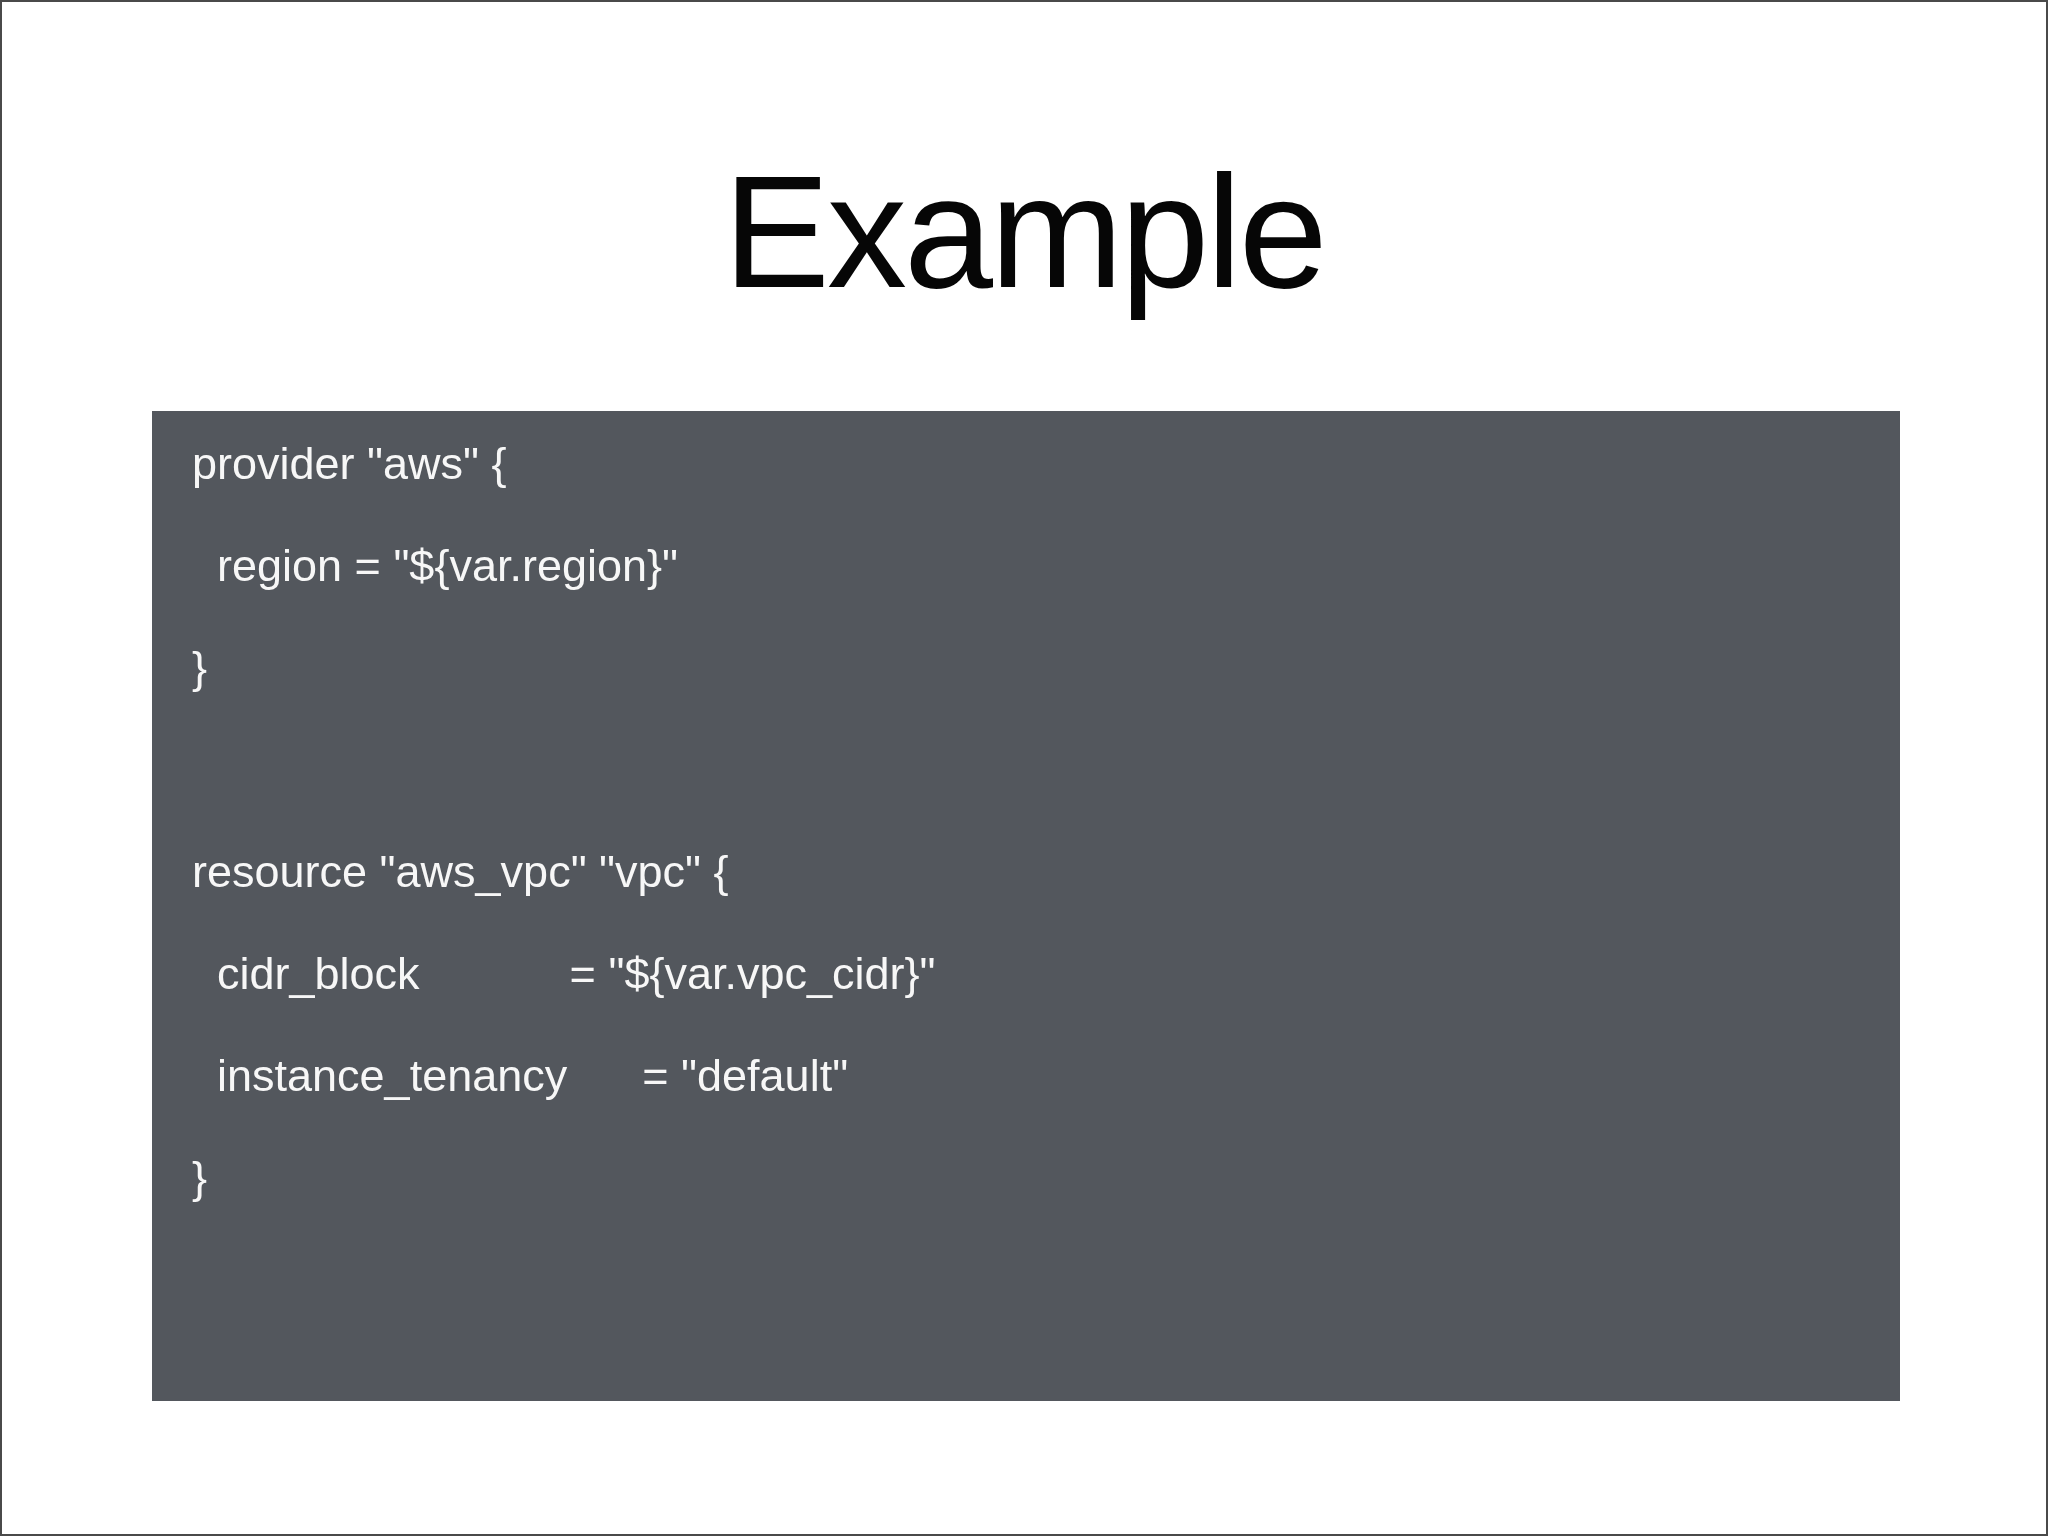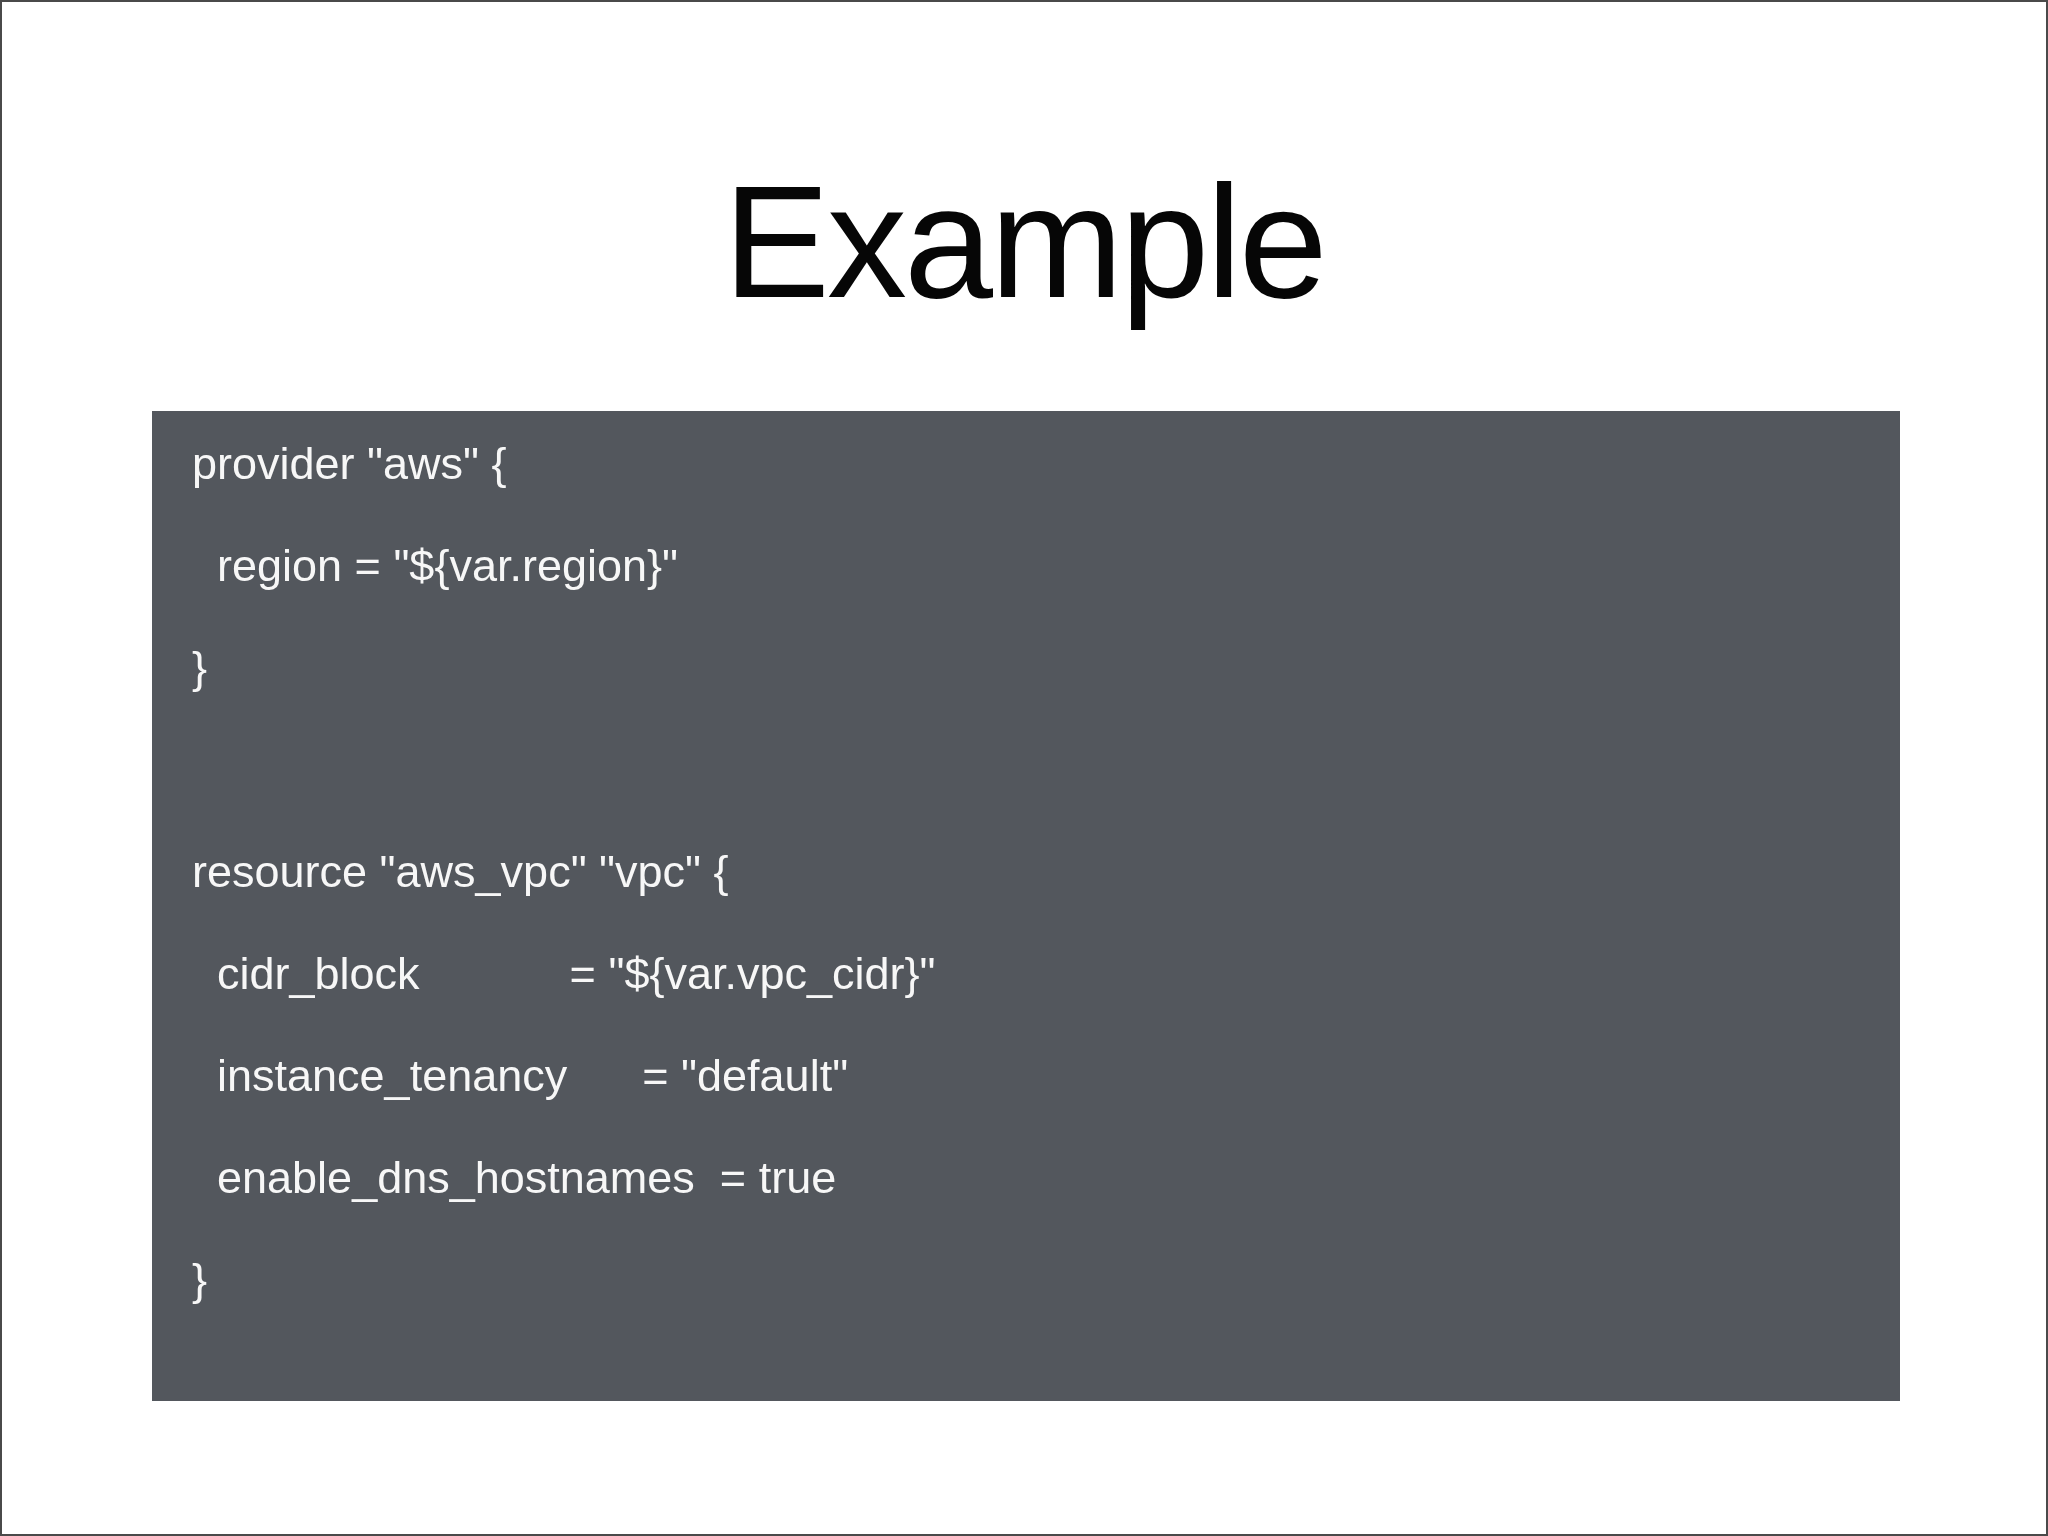--- a/index.html
+++ b/index.html
@@ -12,21 +12,21 @@
     position: relative;
     width: 2048px;
     height: 1536px;
     background: #ffffff;
     border: 2px solid #4a4a4a;
     box-sizing: border-box;
     overflow: hidden;
   }
   .title {
     position: absolute;
-    top: 160px;
+    top: 150px;
     left: 0;
     width: 100%;
     margin: 0;
     text-align: center;
     font-size: 160px;
     font-weight: 300;
     letter-spacing: -3px;
     color: #060606;
     line-height: 1;
   }
@@ -59,17 +59,16 @@
   <h1 class="title">Example</h1>
 
   <div class="code-block">
     <div class="code-line">provider "aws" {</div>
     <div class="code-line">  region = "${var.region}"</div>
     <div class="code-line">}</div>
     <div class="code-line"></div>
     <div class="code-line">resource "aws_vpc" "vpc" {</div>
     <div class="code-line">  cidr_block            = "${var.vpc_cidr}"</div>
     <div class="code-line">  instance_tenancy      = "default"</div>
-    <div class="code-line">  enable_dns_hostnames  = true</div>
     <div class="code-line">}</div>
   </div>
 
 </div>
 
 </body></html>

